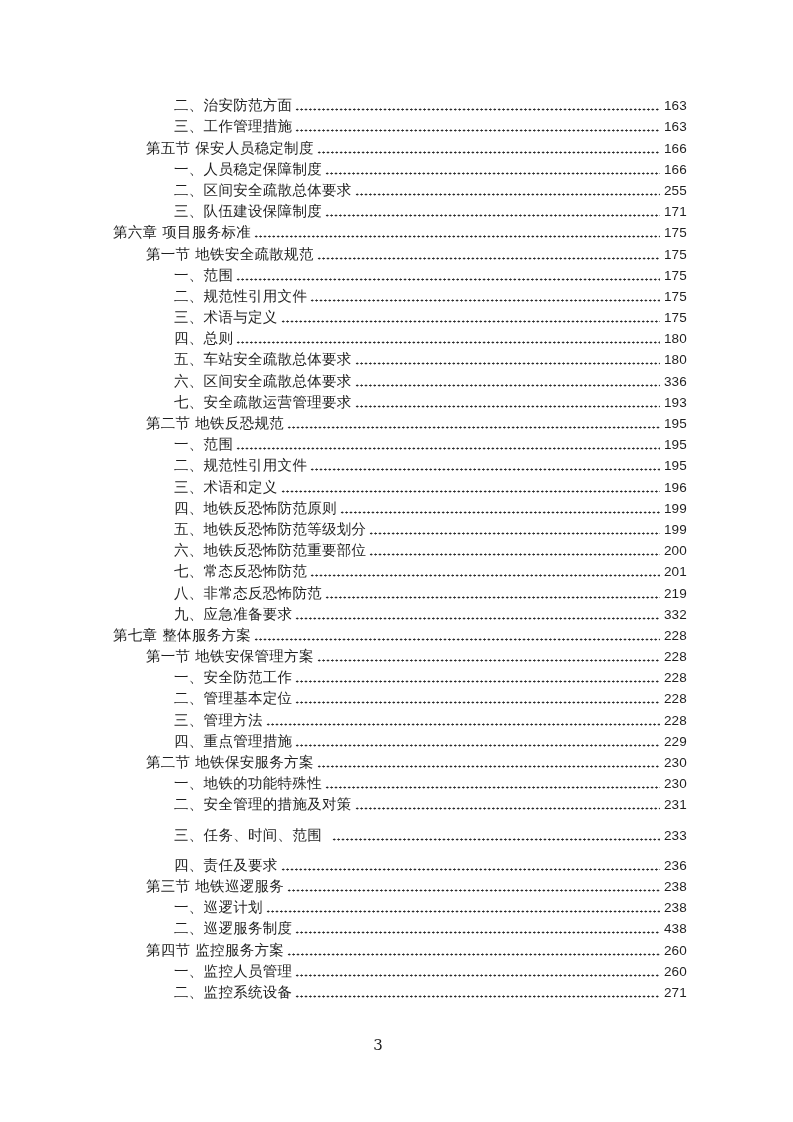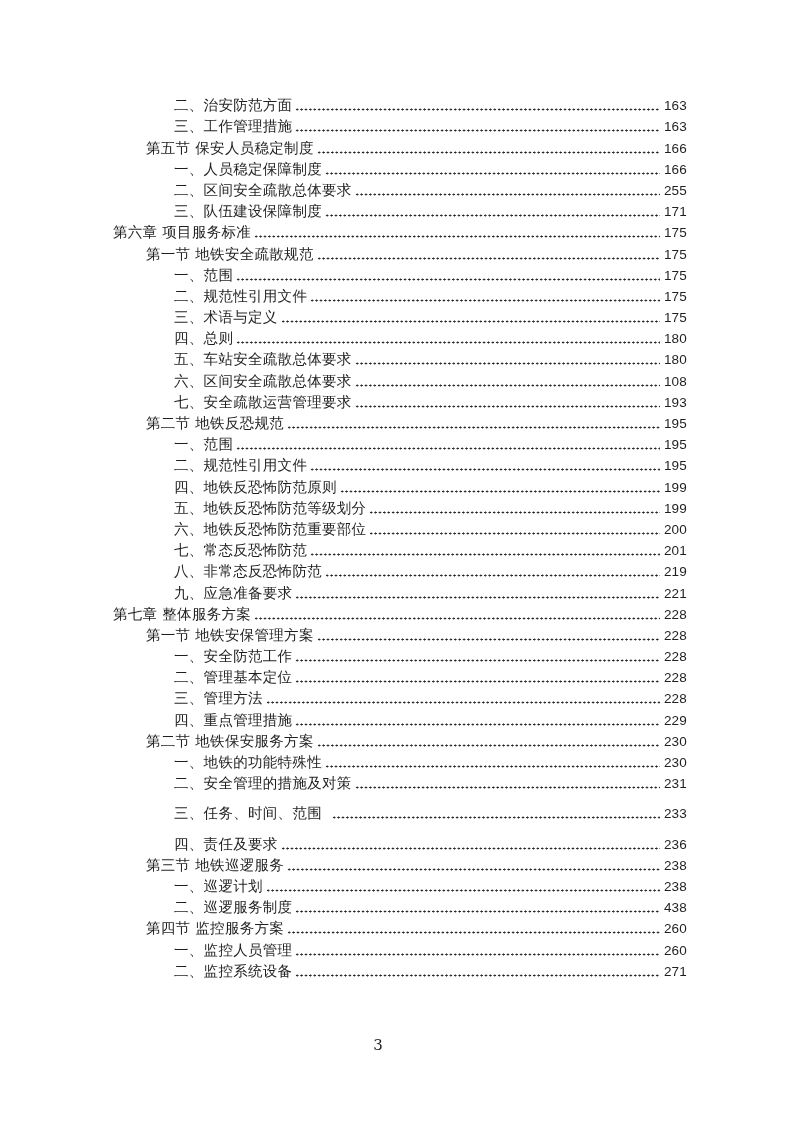--- a/index.html
+++ b/index.html
@@ -131,21 +131,21 @@
         <span class="num">180</span>
       </div>
       <div class="row lvl3">
         <span class="title">五、车站安全疏散总体要求</span>
         <span class="leader"></span>
         <span class="num">180</span>
       </div>
       <div class="row lvl3">
         <span class="title">六、区间安全疏散总体要求</span>
         <span class="leader"></span>
-        <span class="num">108</span>
+        <span class="num">336</span>
       </div>
       <div class="row lvl3">
         <span class="title">七、安全疏散运营管理要求</span>
         <span class="leader"></span>
         <span class="num">193</span>
       </div>
       <div class="row lvl2">
         <span class="title">第二节 地铁反恐规范</span>
         <span class="leader"></span>
         <span class="num">195</span>
@@ -154,20 +154,25 @@
         <span class="title">一、范围</span>
         <span class="leader"></span>
         <span class="num">195</span>
       </div>
       <div class="row lvl3">
         <span class="title">二、规范性引用文件</span>
         <span class="leader"></span>
         <span class="num">195</span>
       </div>
       <div class="row lvl3">
+        <span class="title">三、术语和定义</span>
+        <span class="leader"></span>
+        <span class="num">196</span>
+      </div>
+      <div class="row lvl3">
         <span class="title">四、地铁反恐怖防范原则</span>
         <span class="leader"></span>
         <span class="num">199</span>
       </div>
       <div class="row lvl3">
         <span class="title">五、地铁反恐怖防范等级划分</span>
         <span class="leader"></span>
         <span class="num">199</span>
       </div>
       <div class="row lvl3">
@@ -181,21 +186,21 @@
         <span class="num">201</span>
       </div>
       <div class="row lvl3">
         <span class="title">八、非常态反恐怖防范</span>
         <span class="leader"></span>
         <span class="num">219</span>
       </div>
       <div class="row lvl3">
         <span class="title">九、应急准备要求</span>
         <span class="leader"></span>
-        <span class="num">221</span>
+        <span class="num">332</span>
       </div>
       <div class="row lvl1">
         <span class="title">第七章 整体服务方案</span>
         <span class="leader"></span>
         <span class="num">228</span>
       </div>
       <div class="row lvl2">
         <span class="title">第一节 地铁安保管理方案</span>
         <span class="leader"></span>
         <span class="num">228</span>

